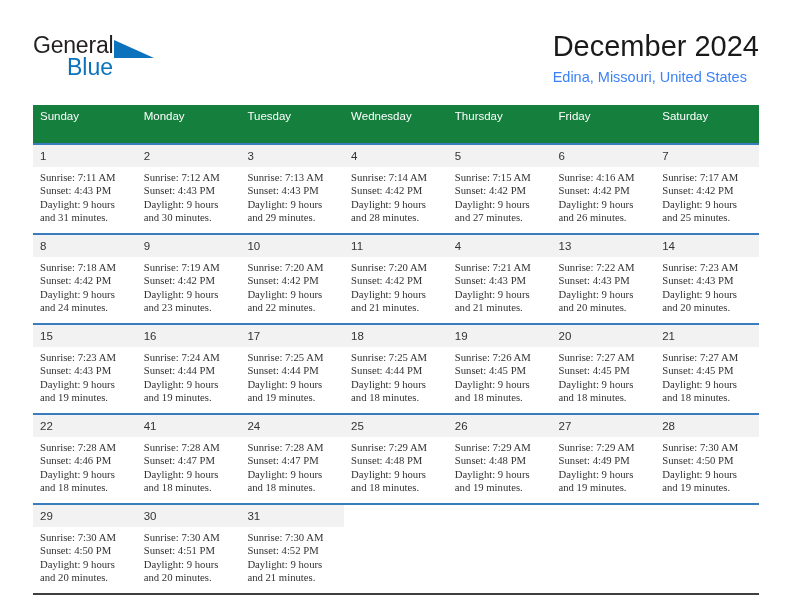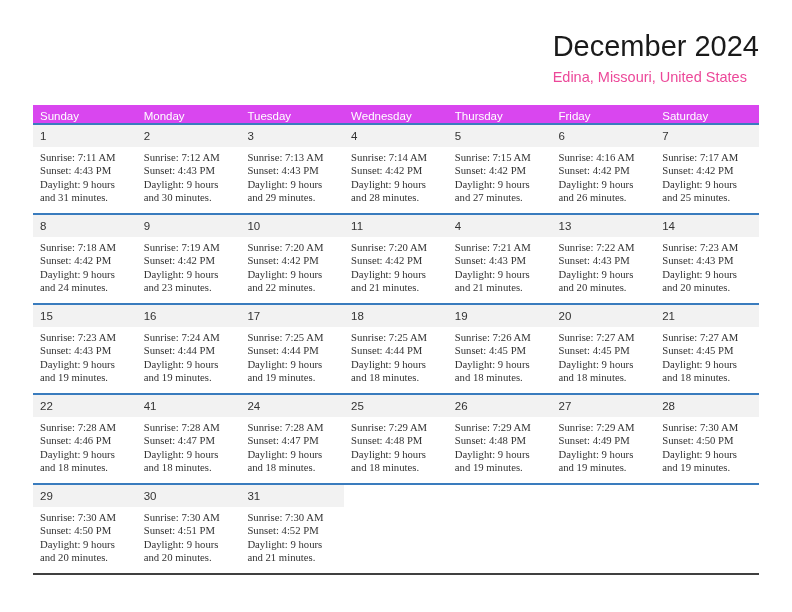--- a/index.html
+++ b/index.html
@@ -72,40 +72,40 @@
     font-size: 29px;
     line-height: 36px;
     color: #1a1a1a;
     font-weight: normal;
     white-space: nowrap;
   }
   .cal-subtitle {
     margin-top: 4px;
     font-size: 14.5px;
     line-height: 19px;
-    color: #ec4899;
+    color: #3b82f6;
     white-space: nowrap;
   }
 
   
   .calendar {
     position: absolute;
     left: 33px;
     top: 105px;
     width: 726px;
     border-collapse: collapse;
     table-layout: fixed;
   }
   .calendar th {
-    background: #d946ef;
+    background: #15803d;
     color: #ffffff;
     font-size: 11.5px;
     font-weight: normal;
     text-align: left;
-    padding: 5px 0 1px 7px;
+    padding: 5px 0 21px 7px;
     height: 10px;
     border: none;
   }
   .week-row td {
     padding: 0;
     vertical-align: top;
     border-top: 2px solid #3a7cbe;
     height: 88px;
     background: #ffffff;
   }
@@ -138,20 +138,28 @@
     white-space: nowrap;
   }
 </style>
 </head>
 <body>
 
 <div class="page">
 
   <div class="header">
 
+    <div class="brand">
+      <div class="brand-row1">
+        <span>General</span><span class="brand-tri"><svg width="40" height="18" viewBox="0 0 40 18" xmlns="http://www.w3.org/2000/svg">
+              <polygon points="0,0 40,18 0,18" fill="#0b72bb"></polygon>
+            </svg></span>
+      </div>
+      <div class="brand-row2">Blue</div>
+    </div>
 
     <div class="title-wrap">
       <div class="cal-title">December 2024</div>
       <div class="cal-subtitle">Edina, Missouri, United States</div>
     </div>
 
   </div>
 
   <table class="calendar">
     <thead>

